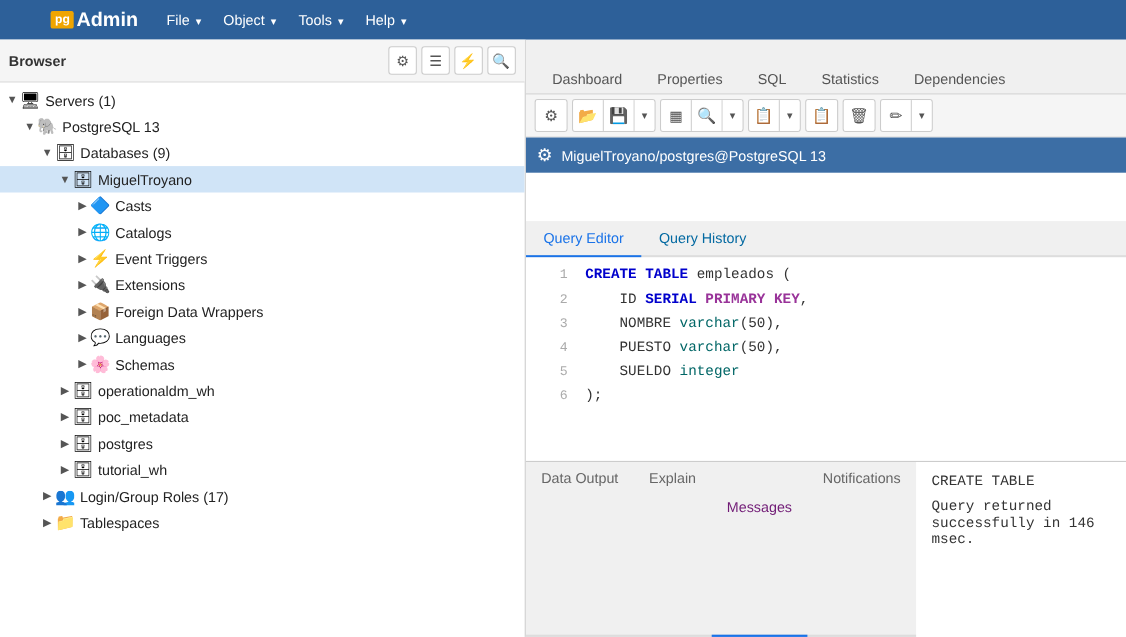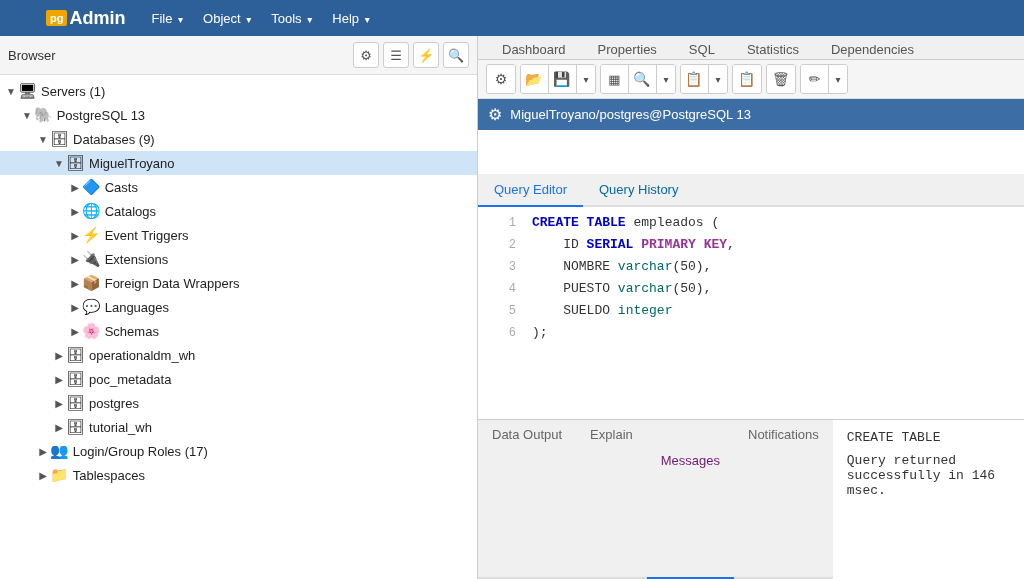--- a/index.html
+++ b/index.html
@@ -62,21 +62,21 @@
     }
 
     .browser-header {
       display: flex;
       align-items: center;
       padding: 6px 8px;
       border-bottom: 1px solid #ddd;
       background: #f5f5f5;
     }
     .browser-title {
-      font-weight: 400;
+      font-weight: 700;
       font-size: 13px;
       flex: 1;
       color: #333;
     }
     .browser-toolbar {
       display: flex;
       gap: 4px;
     }
     .toolbar-btn {
       width: 26px;
@@ -123,24 +123,24 @@
     .right-panel {
       flex: 1;
       display: flex;
       flex-direction: column;
       overflow: hidden;
     }
 
     
     .top-tabs {
       display: flex;
-      align-items: flex-start;
+      align-items: flex-end;
       background: #f0f0f0;
       border-bottom: 1px solid #ccc;
-      height: 24px;
+      height: 50px;
       padding: 0 8px;
       flex-shrink: 0;
     }
     .top-tab {
       padding: 6px 16px;
       cursor: pointer;
       font-size: 13px;
       color: #555;
       border-radius: 3px 3px 0 0;
     }

